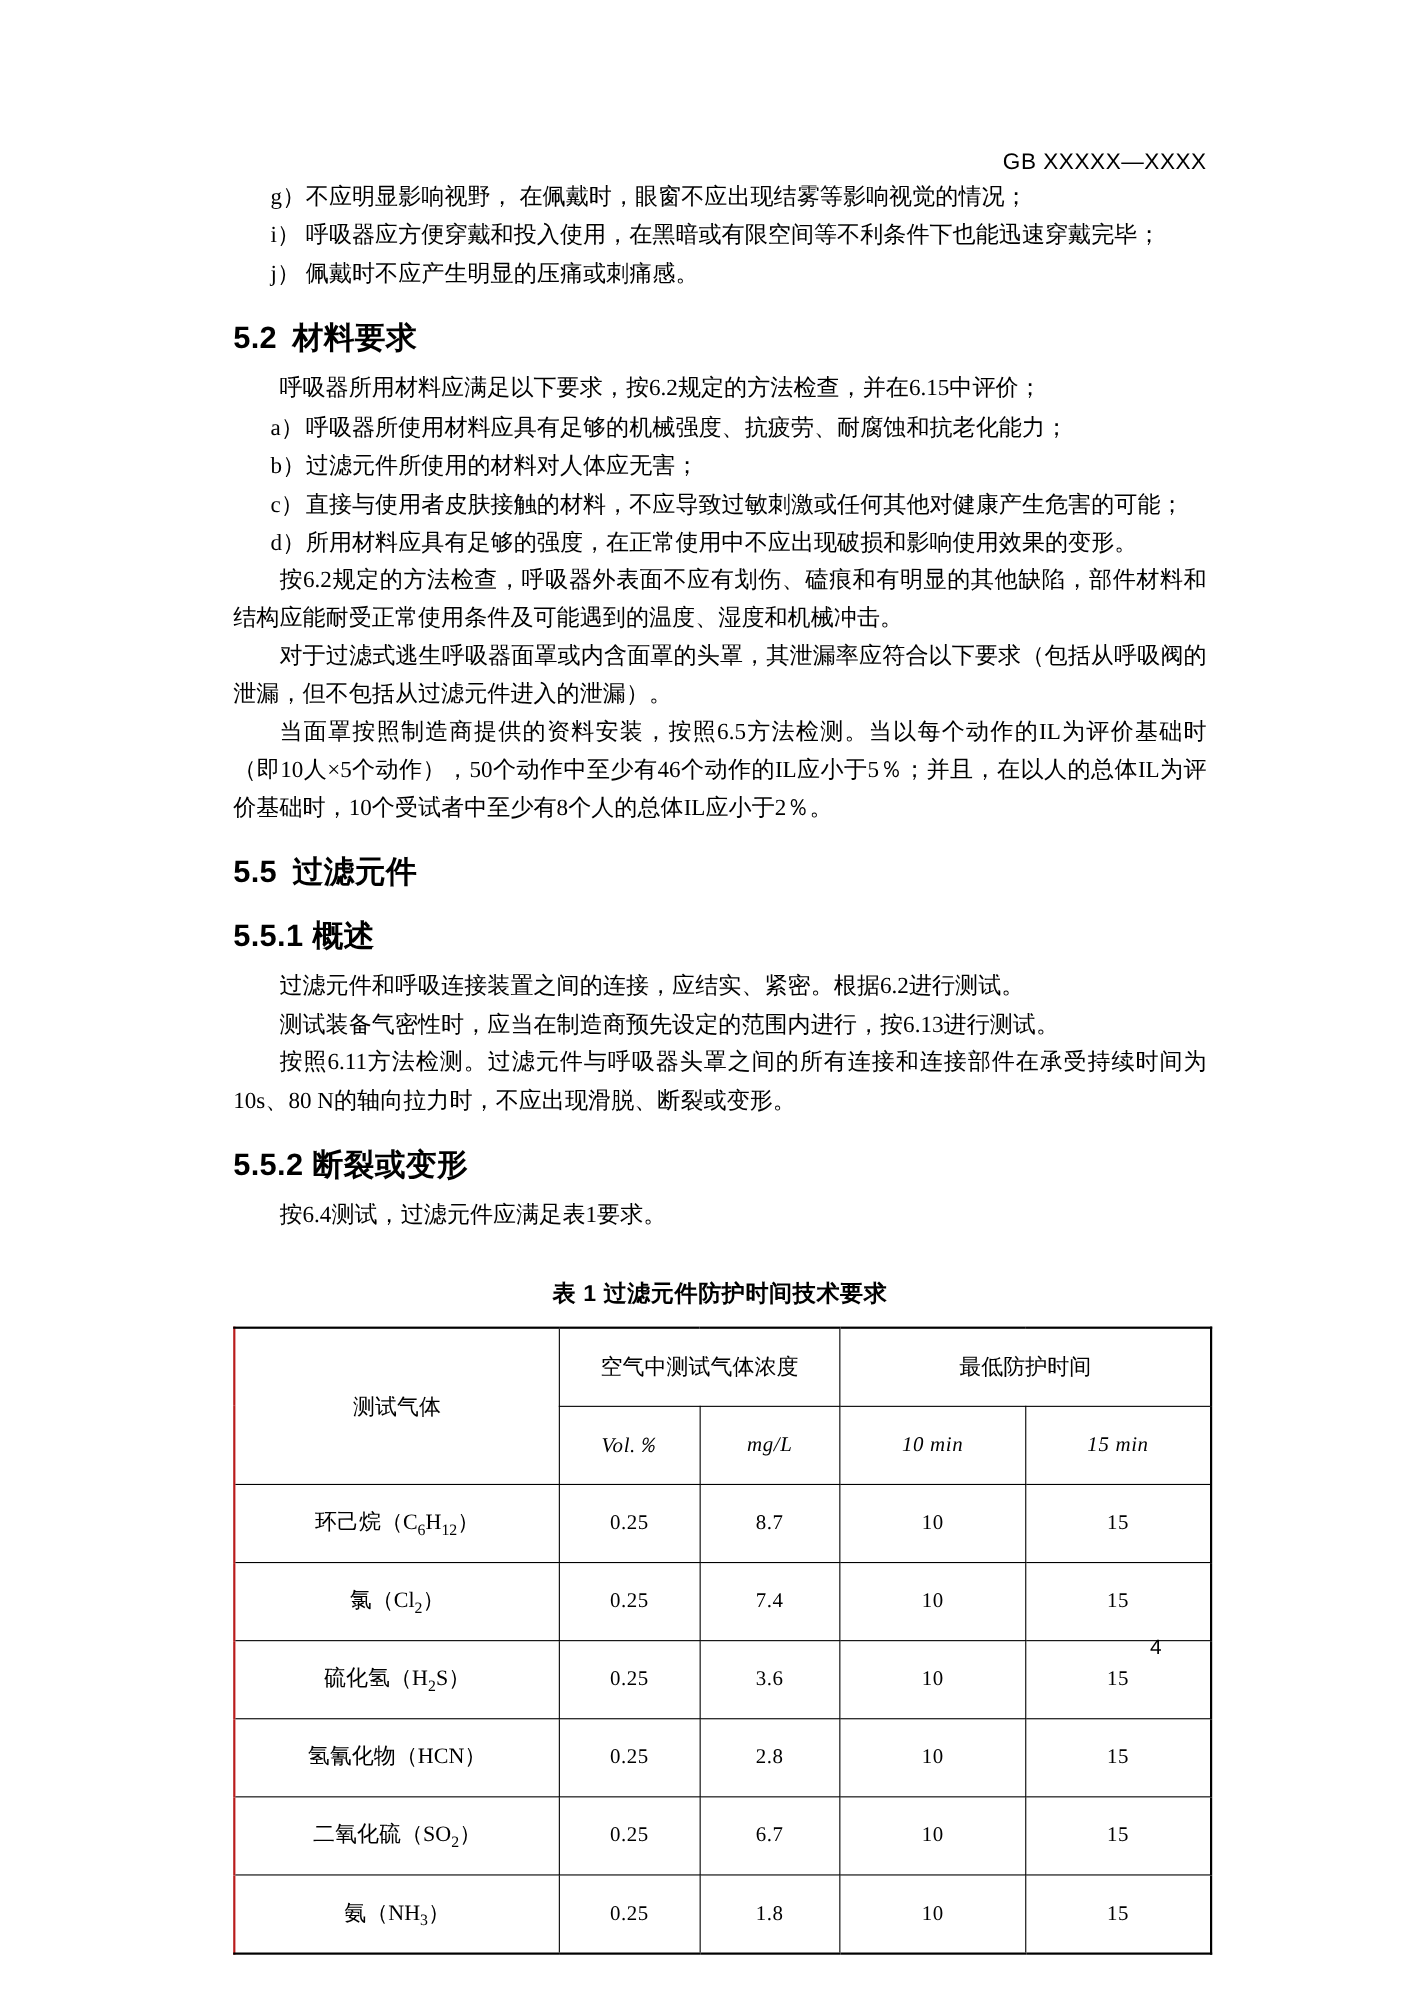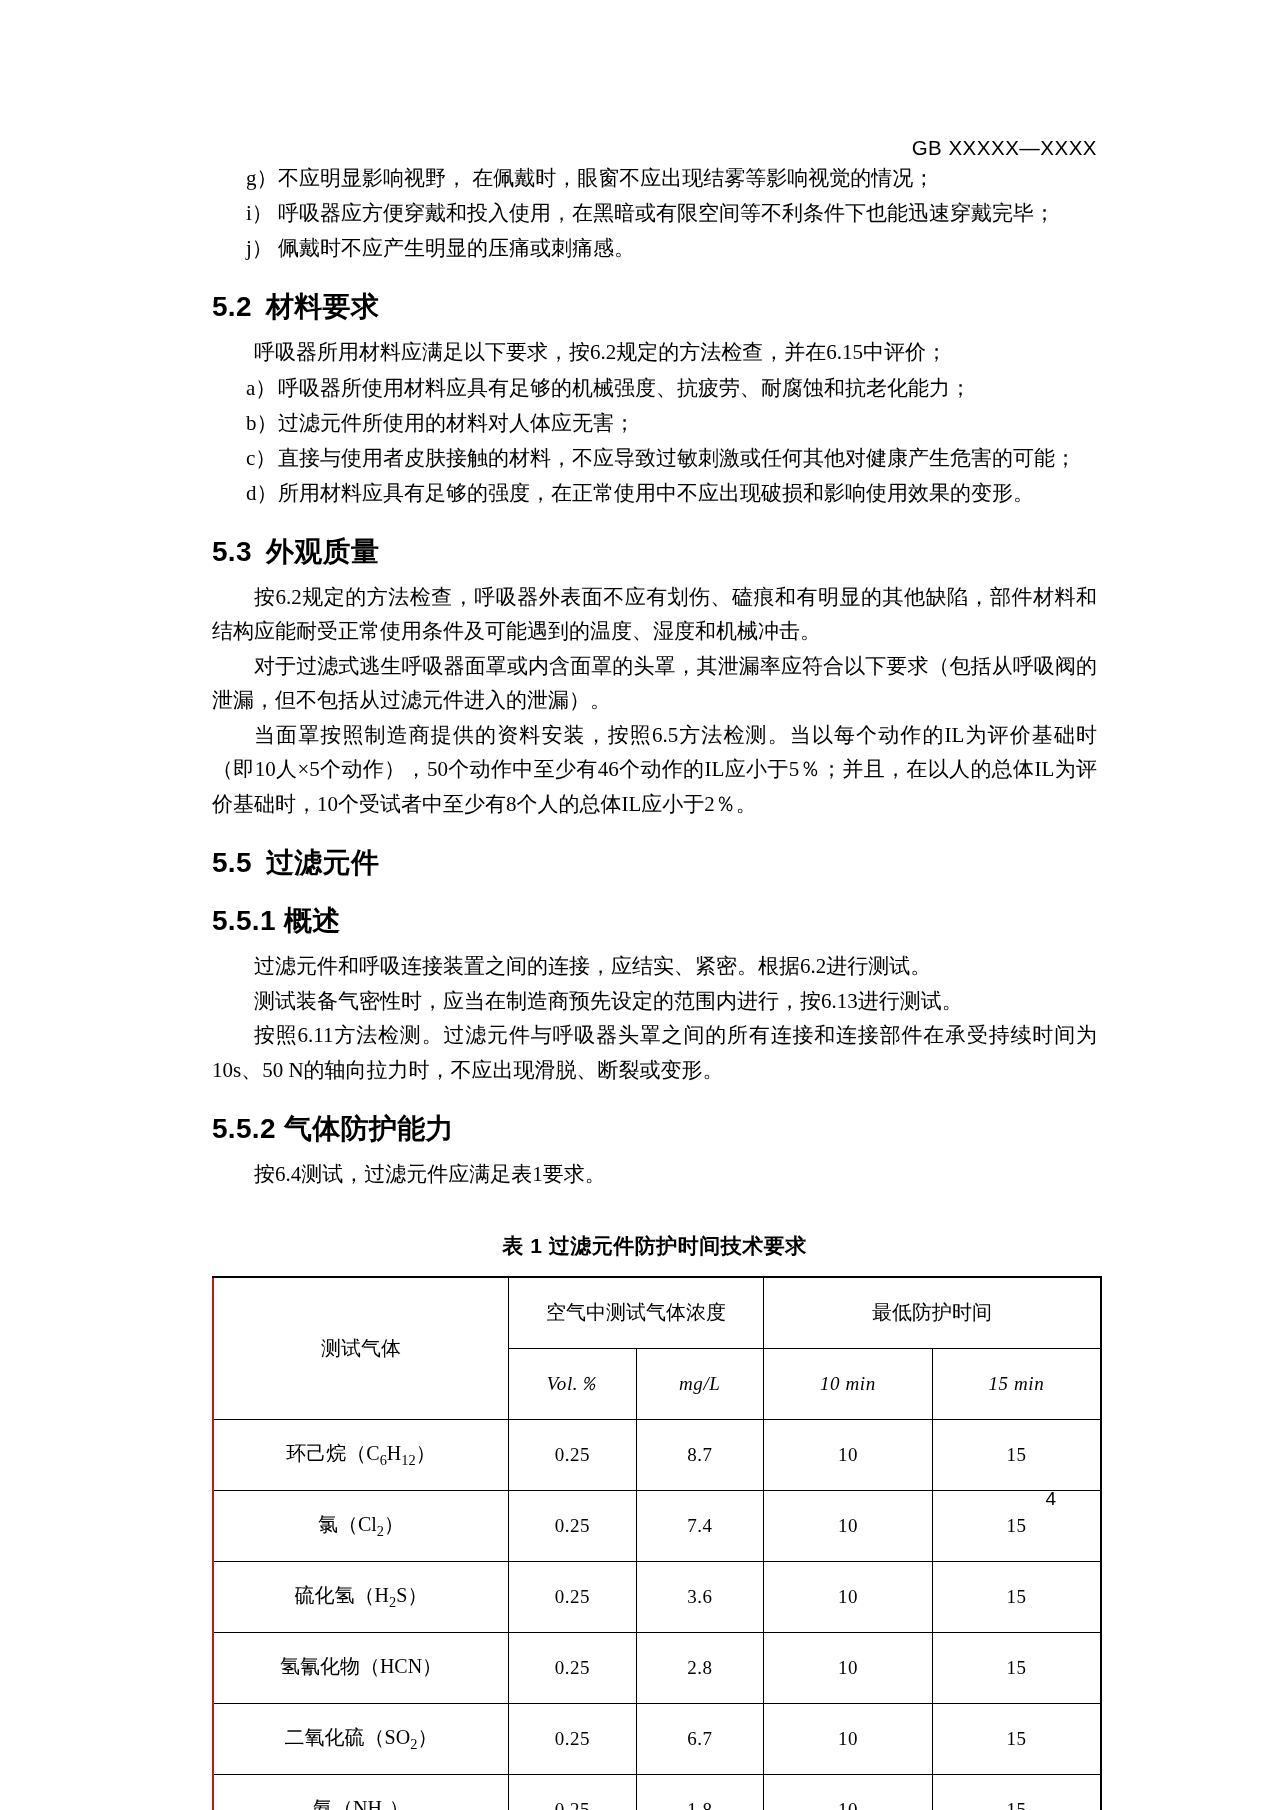--- a/index.html
+++ b/index.html
@@ -181,41 +181,38 @@
       <div class="list-item">
         <span class="marker">c）</span>
         <span class="itext">直接与使用者皮肤接触的材料，不应导致过敏刺激或任何其他对健康产生危害的可能；</span>
       </div>
       <div class="list-item">
         <span class="marker">d）</span>
         <span class="itext">所用材料应具有足够的强度，在正常使用中不应出现破损和影响使用效果的变形。</span>
       </div>
     </div>
 
-    <div class="heading">
-      <span class="num">5.3</span><span>外观质量</span>
-    </div>
     <p class="para indent">按6.2规定的方法检查，呼吸器外表面不应有划伤、磕痕和有明显的其他缺陷，部件材料和结构应能耐受正常使用条件及可能遇到的温度、湿度和机械冲击。</p>
 
     <p class="para indent">对于过滤式逃生呼吸器面罩或内含面罩的头罩，其泄漏率应符合以下要求（包括从呼吸阀的泄漏，但不包括从过滤元件进入的泄漏）。</p>
     <p class="para indent">当面罩按照制造商提供的资料安装，按照6.5方法检测。当以每个动作的IL为评价基础时（即10人×5个动作），50个动作中至少有46个动作的IL应小于5％；并且，在以人的总体IL为评价基础时，10个受试者中至少有8个人的总体IL应小于2％。</p>
 
     <div class="heading">
       <span class="num">5.5</span><span>过滤元件</span>
     </div>
 
     <div class="heading lvl3">
       <span class="num">5.5.1</span><span>概述</span>
     </div>
     <p class="para indent">过滤元件和呼吸连接装置之间的连接，应结实、紧密。根据6.2进行测试。</p>
     <p class="para indent">测试装备气密性时，应当在制造商预先设定的范围内进行，按6.13进行测试。</p>
-    <p class="para indent">按照6.11方法检测。过滤元件与呼吸器头罩之间的所有连接和连接部件在承受持续时间为10s、50 N的轴向拉力时，不应出现滑脱、断裂或变形。</p>
+    <p class="para indent">按照6.11方法检测。过滤元件与呼吸器头罩之间的所有连接和连接部件在承受持续时间为10s、80 N的轴向拉力时，不应出现滑脱、断裂或变形。</p>
 
     <div class="heading lvl3">
-      <span class="num">5.5.2</span><span>气体防护能力</span>
+      <span class="num">5.5.2</span><span>断裂或变形</span>
     </div>
     <p class="para indent">按6.4测试，过滤元件应满足表1要求。</p>
 
     <div class="table-title">表 1   过滤元件防护时间技术要求</div>
 
     <table class="spec">
       <thead>
         <tr>
           <th class="cn outer-left outer-top" rowspan="2" style="width:270px;height:92px;">测试气体</th>
           <th class="cn outer-top" colspan="2" style="width:230px;">空气中测试气体浓度</th>

